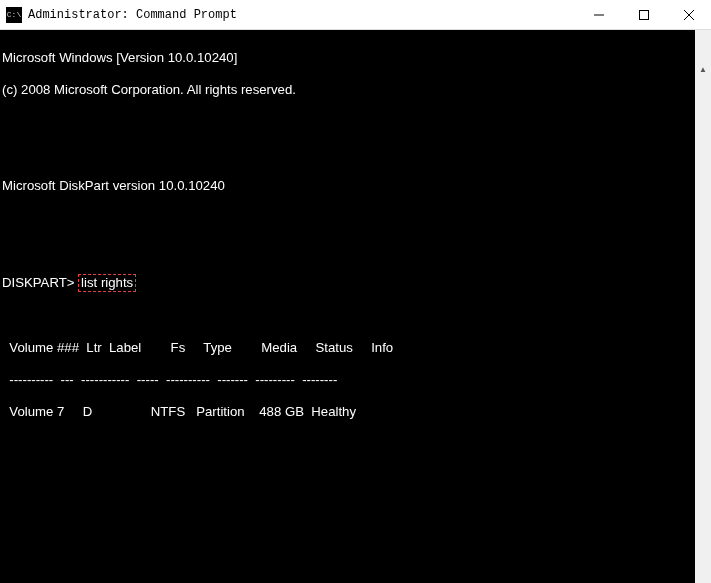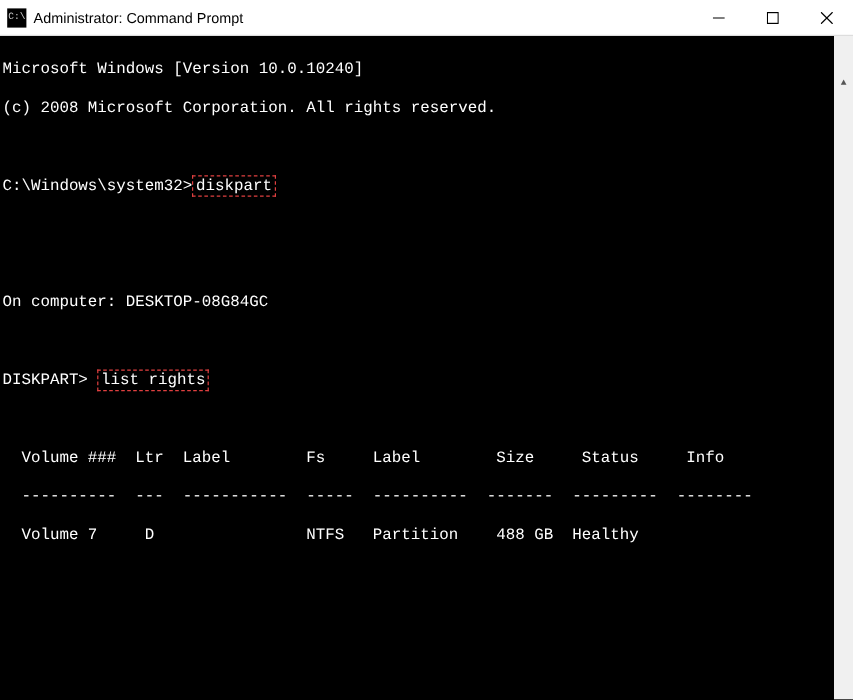--- a/index.html
+++ b/index.html
@@ -22,21 +22,21 @@
       height: 16px;
       background: #000;
       margin: 0 6px;
       display: inline-flex;
       align-items: center;
       justify-content: center;
       font-size: 8px;
       color: #ccc;
     }
     .titlebar-title {
-      font-family: Liberation Sans, sans-serif;
+      font-family: Liberation Mono, monospace;
       font-size: 12px;
       color: #000;
       flex: 1;
     }
     .win-controls {
       display: flex;
     }
     .win-btn {
       width: 45px;
       height: 30px;
@@ -48,21 +48,21 @@
       color: #000;
     }
     .win-btn svg { stroke: #000; fill: none; }
     .terminal {
       background: #000;
       color: #fff;
       font-size: 13.2px;
       line-height: 16px;
       padding: 4px 2px;
       white-space: pre;
-      font-family: Liberation Mono, monospace;
+      font-family: Liberation Sans, sans-serif;
       position: relative;
       height: calc(583px - 30px);
     }
     .scrollbar {
       position: absolute;
       right: 0;
       top: 0;
       bottom: 0;
       width: 16px;
       background: #f0f0f0;
@@ -109,28 +109,27 @@
           <line x1="10" y1="0" x2="0" y2="10" stroke-width="1"></line>
         </svg>
     </div>
   </div>
 </div>
 
 <div class="terminal">
 <span class="row">Microsoft Windows [Version 10.0.10240]</span>
 <span class="row">(c) 2008 Microsoft Corporation. All rights reserved.</span>
 <span class="row"> </span>
-<span class="row"><span>C:\Windows\system32&gt;</span><span class="hl">diskpart</span></span>
 <span class="row"> </span>
+<span class="row">Microsoft DiskPart version 10.0.10240</span>
 <span class="row"> </span>
-<span class="row">On computer: DESKTOP-08G84GC</span>
 <span class="row"> </span>
 <span class="row"><span>DISKPART&gt; </span><span class="hl">list rights</span></span>
 <span class="row"> </span>
-<span class="row">  Volume ###  Ltr  Label        Fs     Label        Size     Status     Info</span>
+<span class="row">  Volume ###  Ltr  Label        Fs     Type        Media     Status     Info</span>
 <span class="row">  ----------  ---  -----------  -----  ----------  -------  ---------  --------</span>
 <span class="row">  Volume 7     D                NTFS   Partition    488 GB  Healthy</span>
 
 
 
 
 
 
 
 

